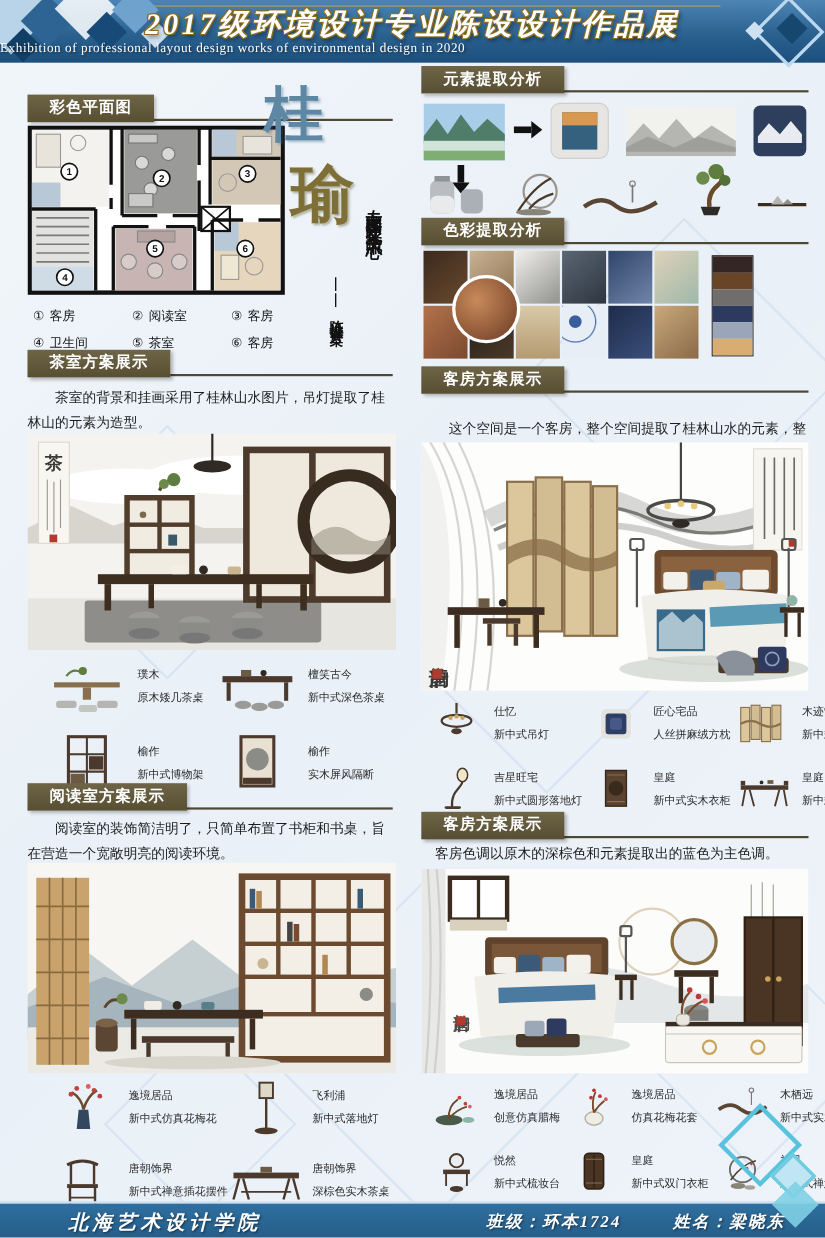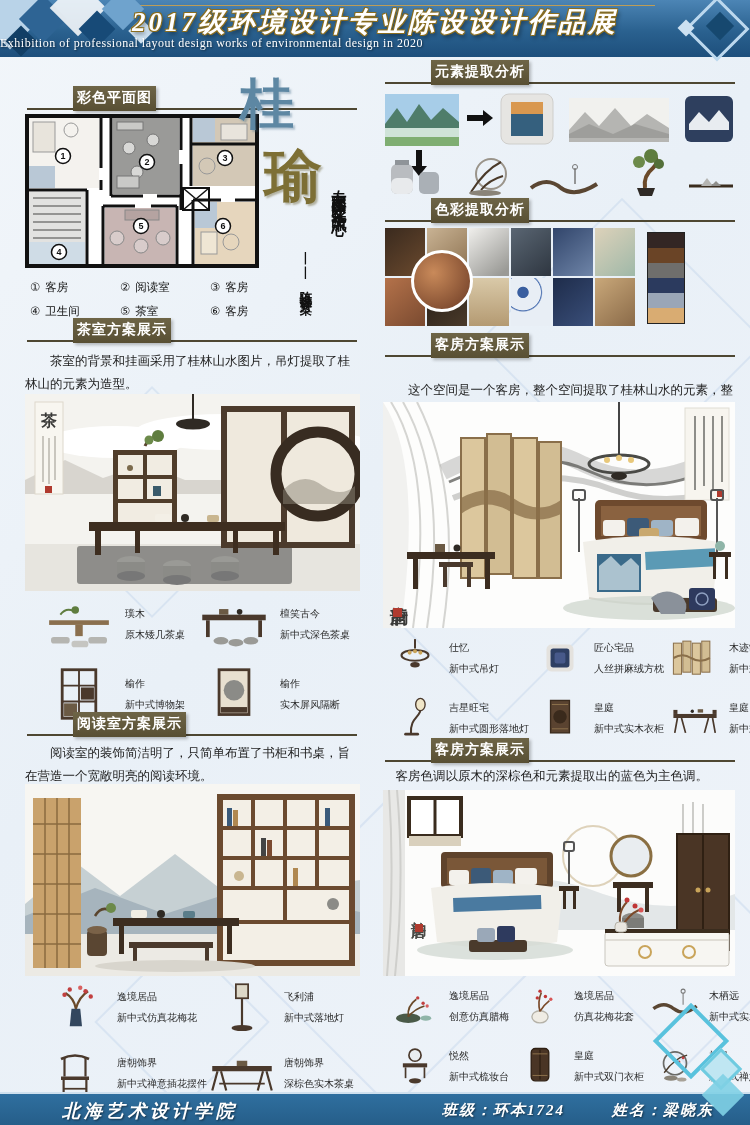--- a/index.html
+++ b/index.html
@@ -14,23 +14,23 @@
   .b-title{position:absolute;left:0;top:4px;width:750px;text-align:center;
            font-family:"Liberation Serif",serif;font-weight:bold;font-style:italic;
            font-size:27px;letter-spacing:3px;color:#fff;
            text-shadow:1px 1px 0 #8a6d1f,-1px -1px 0 #8a6d1f,1px -1px 0 #8a6d1f,-1px 1px 0 #8a6d1f,2px 3px 4px rgba(0,0,0,.45);}
   .b-sub{position:absolute;left:0;top:36px;width:750px;
          font-family:"Liberation Serif",serif;font-size:12px;color:#fff;letter-spacing:.5px;
          text-shadow:1px 1px 2px rgba(0,0,0,.5);}
   .dmd{position:absolute;transform:rotate(45deg);}
   
   .sec{position:absolute;height:26px;}
-  .sec .tag{position:relative;z-index:2;display:inline-block;padding:3px 4px 4px;
+  .sec .tag{position:relative;z-index:2;display:inline-block;padding:3px 20px 4px;
             background:linear-gradient(#6e6547,#584f33);color:#fff;font-size:14px;font-weight:bold;
-            letter-spacing:1px;box-shadow:2px 2px 3px rgba(0,0,0,.25);margin-left:48px;}
+            letter-spacing:1px;box-shadow:2px 2px 3px rgba(0,0,0,.25);}
   .sec .line{position:absolute;left:2px;right:0;top:22px;height:2px;background:#4e4732;}
   .desc{position:absolute;font-size:12.5px;color:#1d1d1d;line-height:1.85;text-indent:2em;}
   
   .fgrid{position:absolute;display:grid;}
   .fitem{display:flex;align-items:center;gap:7px;}
   .ficon{flex:0 0 auto;}
   .ftxt{font-size:10px;color:#2b2b2b;line-height:2.1;white-space:nowrap;}
   .legend{position:absolute;display:grid;grid-template-columns:90px 90px 90px;grid-row-gap:9px;
           font-size:11.5px;color:#111;}
   .legend .lnum{margin-right:5px;}

